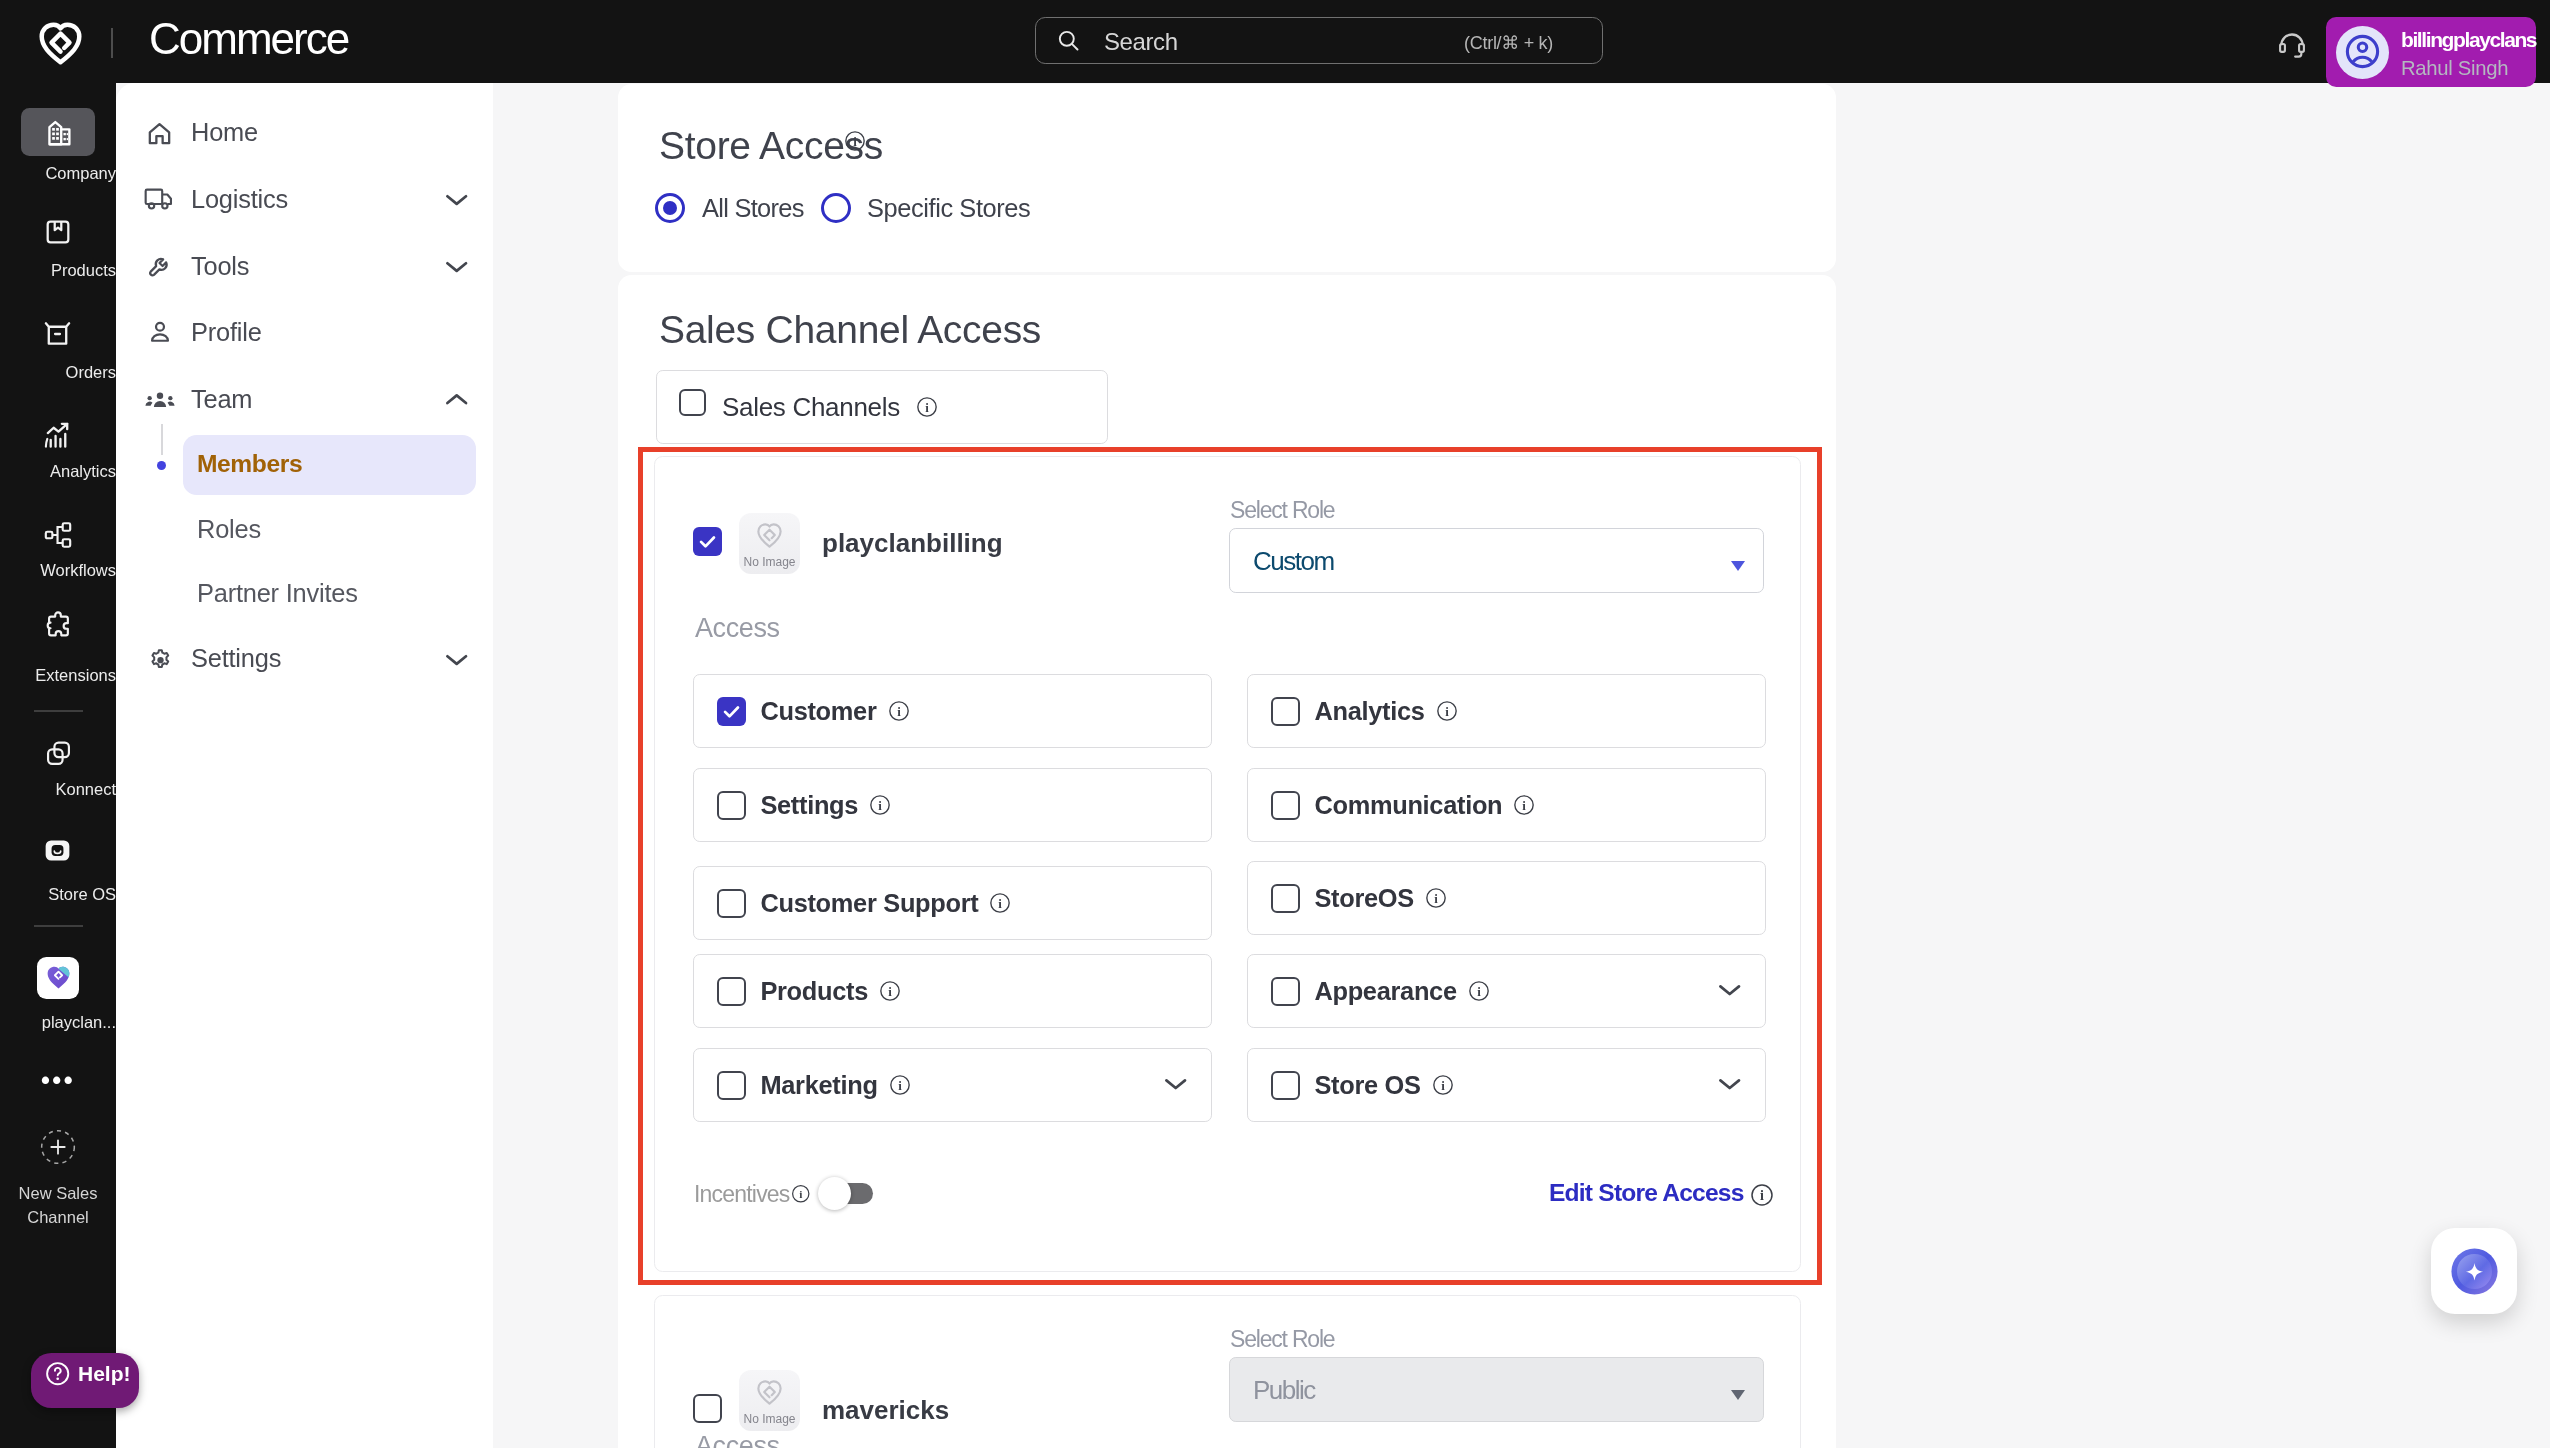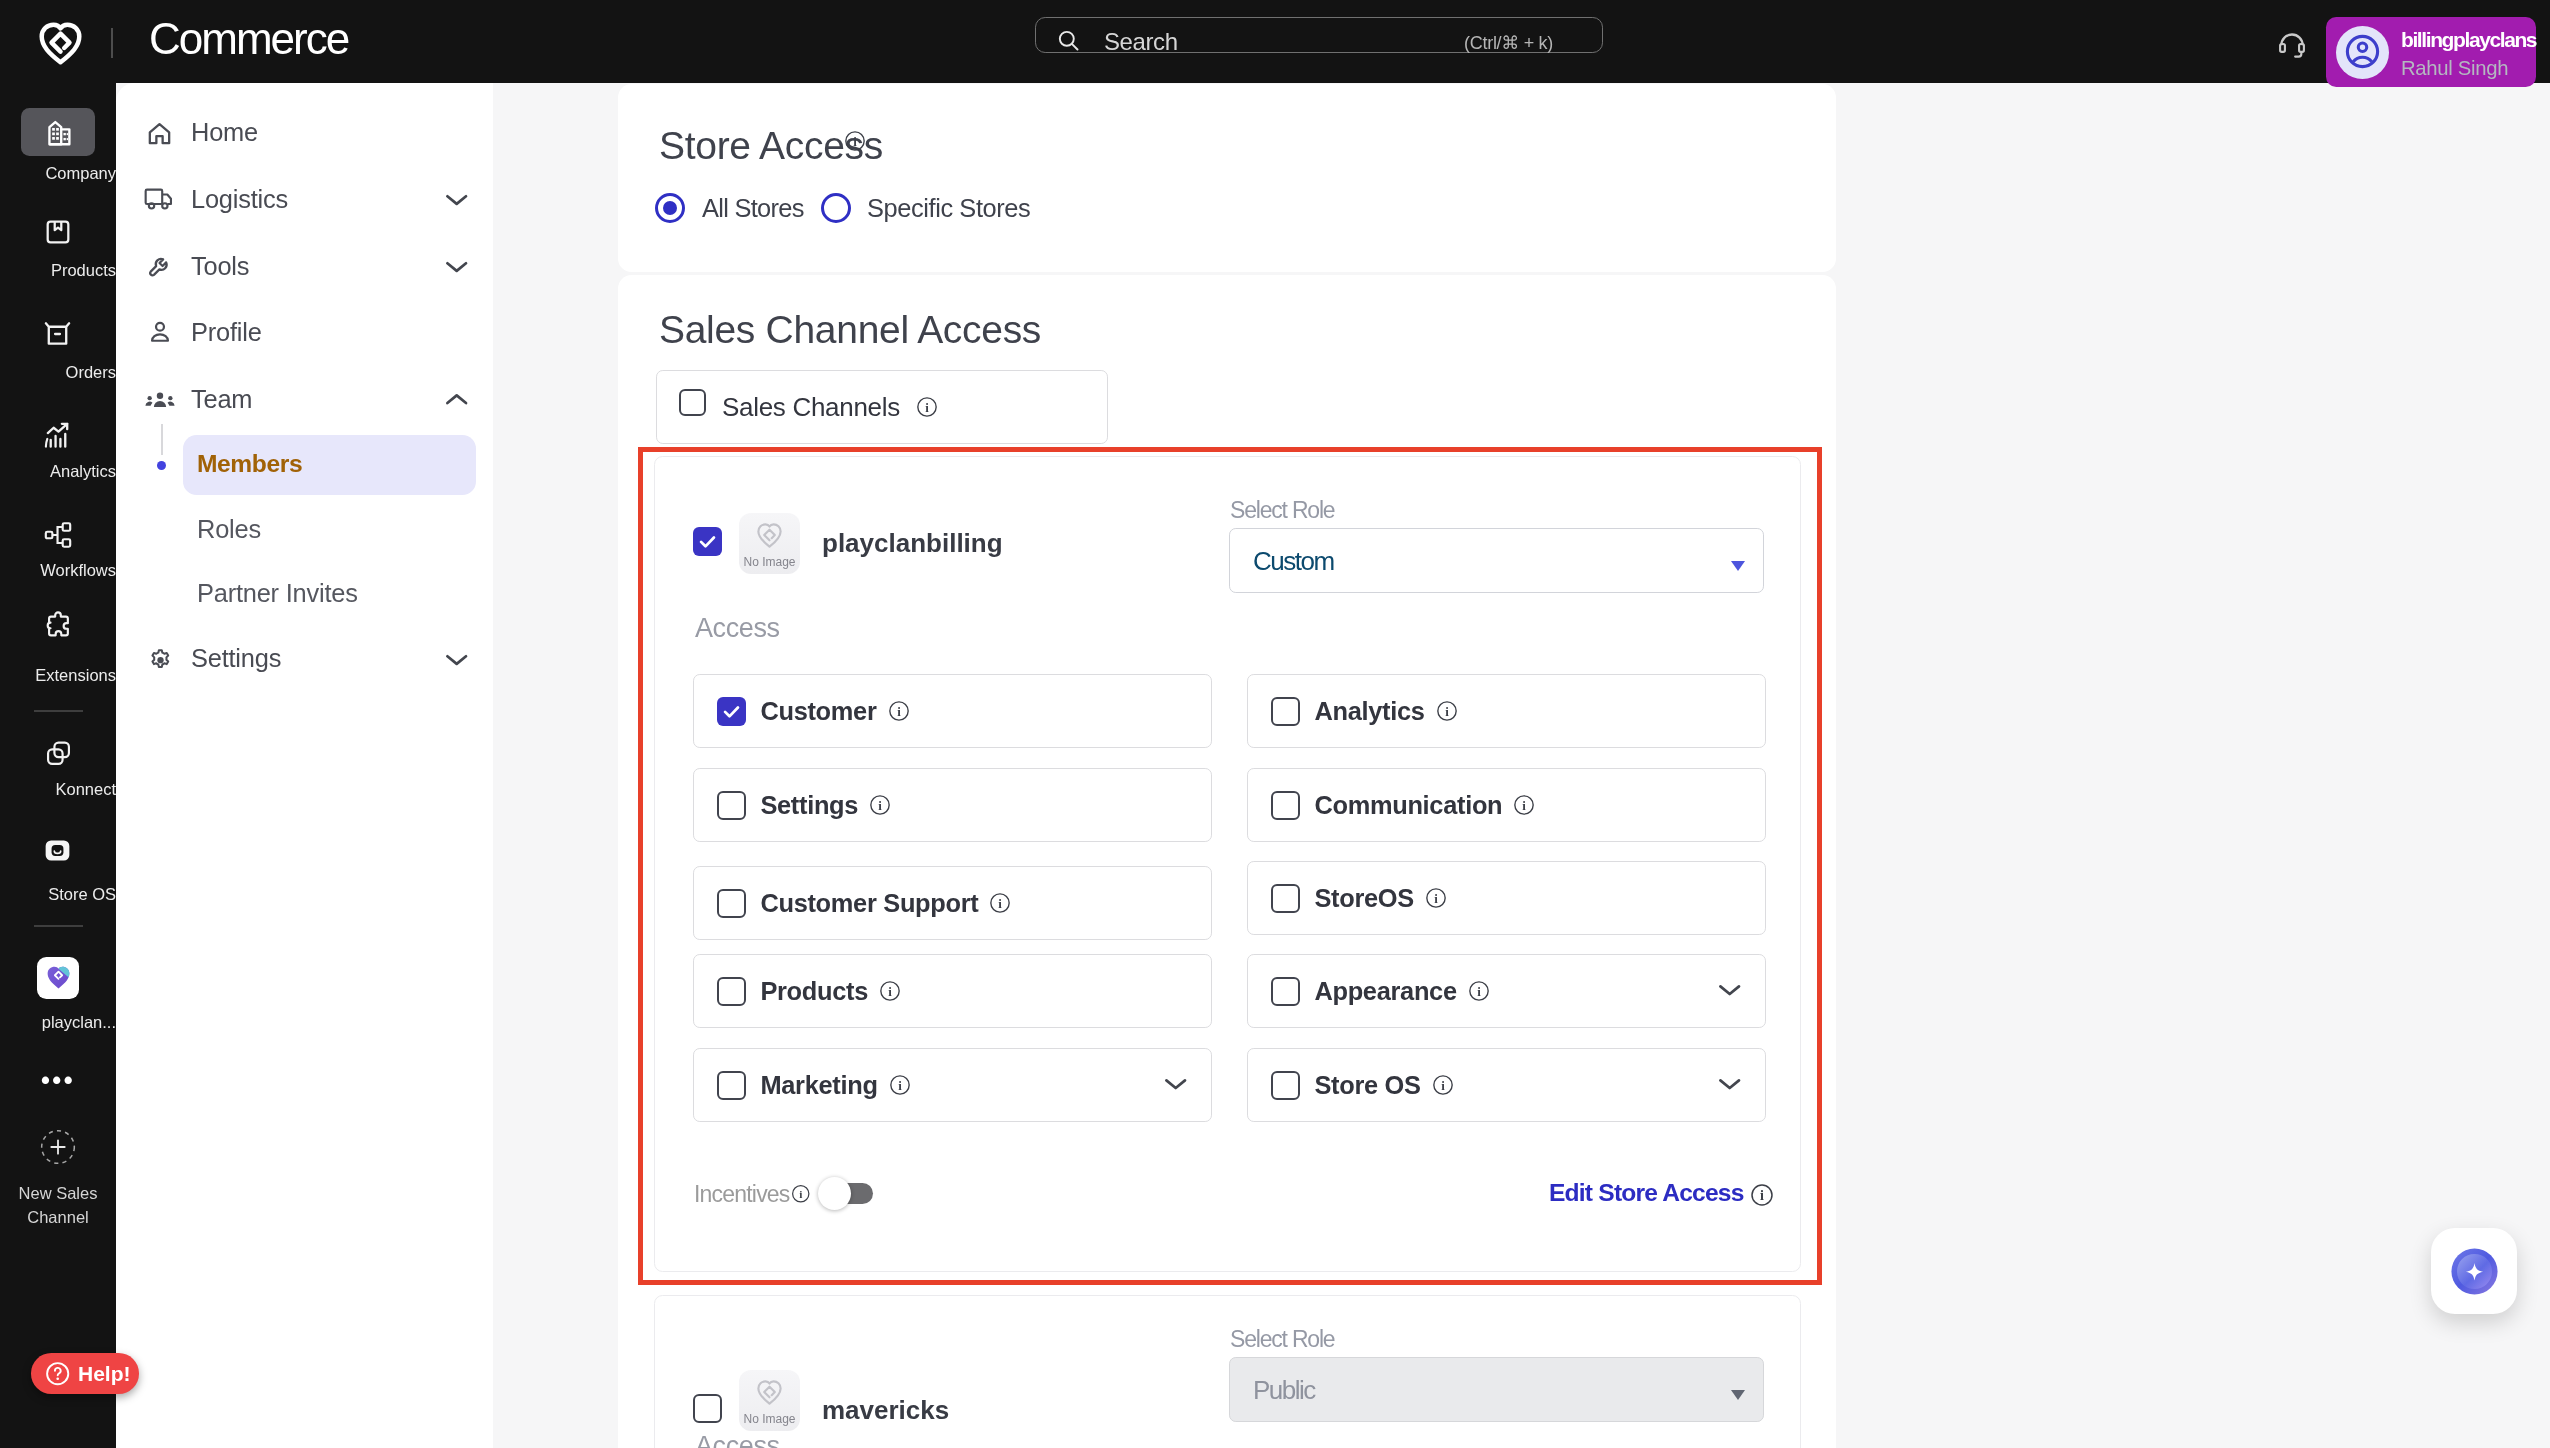--- a/index.html
+++ b/index.html
@@ -30,21 +30,21 @@
 <div class="ab" id="sidebar"></div>
 <div class="ab" id="card1"></div>
 <div class="ab" id="card2"></div>
 
 <svg class="ab" style="left:36px;top:18.6px" width="49" height="49" viewBox="0 0 60 60">
  <path d="M30 53 C16 42 7 33 7 21.5 C7 12.5 14 7 21.5 7 C25.5 7 28.6 9 30 11.5 C31.4 9 34.5 7 38.5 7 C46 7 53 12.5 53 21.5 C53 33 44 42 30 53 Z" fill="none" stroke="#fff" stroke-width="5.5" stroke-linejoin="round"></path>
  <path d="M30 40 L19 29 L30 18 L41 29 L34.5 35.5" fill="none" stroke="#fff" stroke-width="5.5" stroke-linejoin="round" stroke-linecap="round"></path>
 </svg>
 <div class="ab" style="left:111px;top:28px;width:1.7px;height:30px;background:#4d4d4d"></div>
 <div class="ab" style="left:149px;top:13.6px;font-size:44px;font-weight:400;color:#fff;letter-spacing:-2px">Commerce</div>
-<div class="ab" style="left:1035px;top:17px;width:568px;height:36px;border:1.4px solid #707070;border-radius:10.2px;box-sizing:border-box">
+<div class="ab" style="left:1035px;top:17px;width:568px;height:47px;border:1.4px solid #707070;border-radius:10.2px;box-sizing:border-box">
   <svg class="ab" style="left:18.6px;top:9.3px" width="27" height="27" viewBox="0 0 24 24">
       <circle cx="10.5" cy="10.5" r="6.2" fill="none" stroke="#e8e8e8" stroke-width="1.7"></circle>
       <line x1="15.2" y1="15.2" x2="20" y2="20" stroke="#e8e8e8" stroke-width="1.7" stroke-linecap="round"></line>
     </svg>
   <div class="ab" style="left:68px;top:10.2px;font-size:24px;color:#d6d6d6;letter-spacing:-0.4px">Search</div>
   <div class="ab" style="right:49px;top:13.6px;font-size:18px;color:#b5b5b5;letter-spacing:-0.3px">(Ctrl/⌘ + k)</div>
 </div>
 <svg class="ab" style="left:2275px;top:25.4px" width="34" height="36" viewBox="0 0 24 24">
  <path d="M4.5 13.5 a7.5 7.5 0 0 1 15 0" fill="none" stroke="#c9c9c9" stroke-width="1.6"></path>
  <rect x="3.6" y="12.7" width="3.4" height="5.6" rx="1.1" fill="none" stroke="#c9c9c9" stroke-width="1.5"></rect>
@@ -144,21 +144,21 @@
 </svg>
 <div class="ab railtxt" style="top:1013px">playclan...</div>
 <div class="ab" style="left:0;top:1066px;width:116px;text-align:center;color:#fff;font-size:25.4px;letter-spacing:2.5px;font-weight:700">•••</div>
 <svg class="ab" style="left:40px;top:1129px" width="36" height="36" viewBox="0 0 43 43">
  <circle cx="21.5" cy="21.5" r="19.5" fill="none" stroke="#a7a7a7" stroke-width="1.8" stroke-dasharray="5 5"></circle>
  <line x1="21.5" y1="13.5" x2="21.5" y2="29.5" stroke="#e8e8e8" stroke-width="2.2" stroke-linecap="round"></line>
  <line x1="13.5" y1="21.5" x2="29.5" y2="21.5" stroke="#e8e8e8" stroke-width="2.2" stroke-linecap="round"></line>
 </svg>
 <div class="ab railtxt2" style="top:1184px">New Sales</div>
 <div class="ab railtxt2" style="top:1208px">Channel</div>
-<div class="ab" style="left:31px;top:1353px;width:108px;height:41px;background:#ef4444;border-radius:20.3px;box-shadow:0 3.4px 8.5px rgba(0,0,0,.35)">
+<div class="ab" style="left:31px;top:1353px;width:108px;height:55px;background:#701a75;border-radius:20.3px;box-shadow:0 3.4px 8.5px rgba(0,0,0,.35)">
  <svg class="ab" style="left:13.6px;top:7.6px" width="25.4" height="25.4" viewBox="0 0 24 24">
   <circle cx="12" cy="12" r="10" fill="none" stroke="#fff" stroke-width="1.8"></circle>
   <path d="M9.4 9.2 a2.7 2.7 0 1 1 3.9 2.4 c-.9.45-1.3 1-1.3 1.9" fill="none" stroke="#fff" stroke-width="1.8" stroke-linecap="round"></path>
   <circle cx="12" cy="16.8" r="1.25" fill="#fff"></circle>
  </svg>
  <div class="ab" style="left:47px;top:8.5px;font-size:21px;font-weight:700;color:#fff">Help!</div>
 </div>
 
 <svg class="ab" style="left:145px;top:119px" width="29" height="29" viewBox="0 0 24 24">
  <path d="M4 11 L12 4.2 L20 11 V20 H14.6 V14.2 H9.4 V20 H4 Z" fill="none" stroke="#4a4c54" stroke-width="1.9" stroke-linejoin="round"></path>

